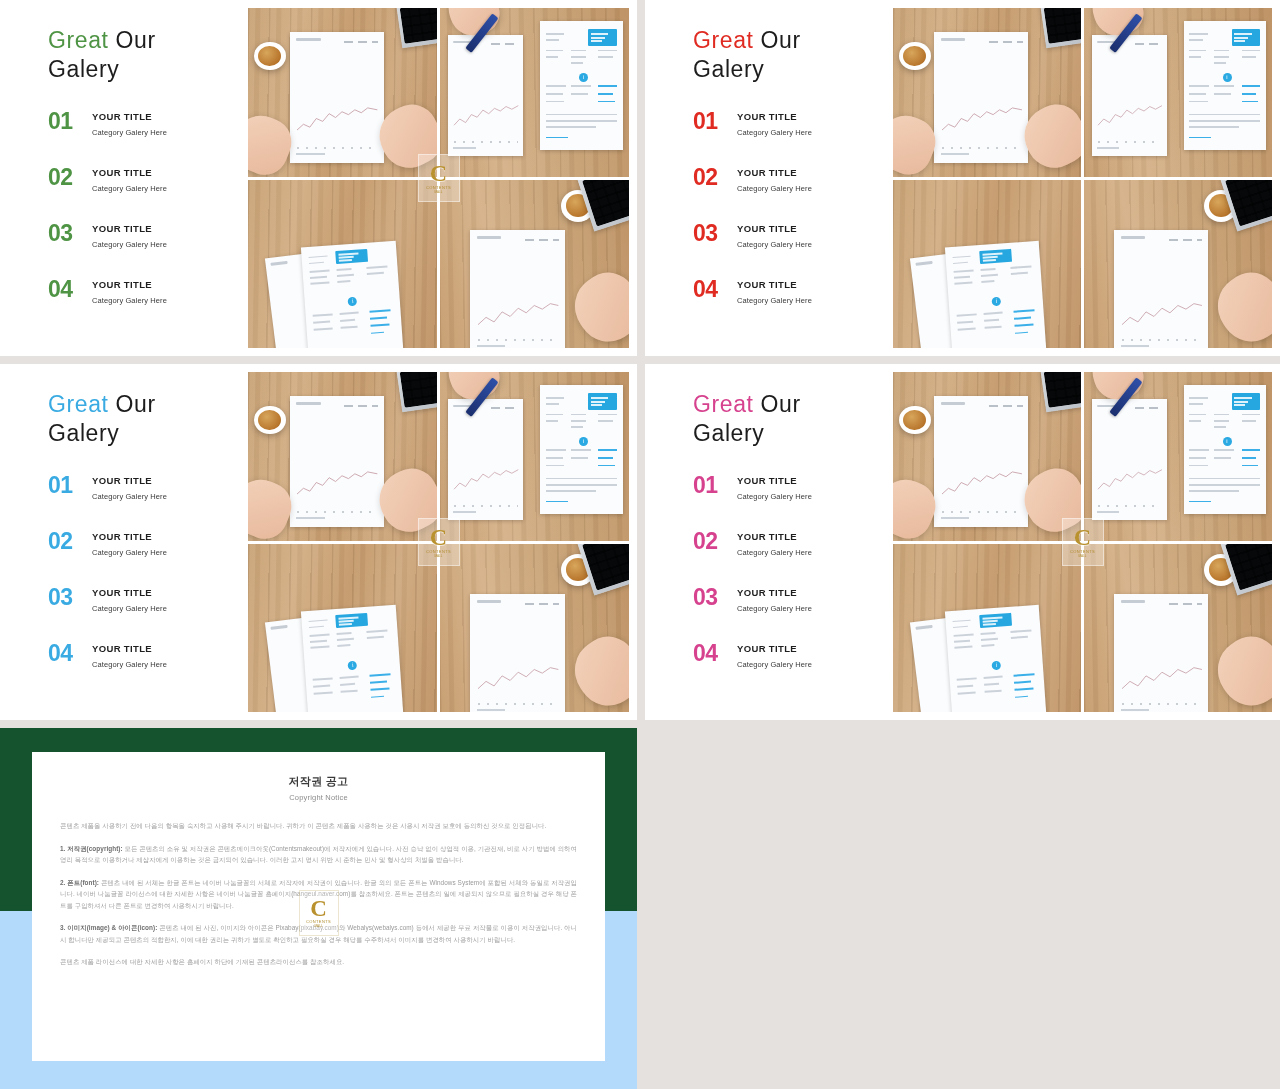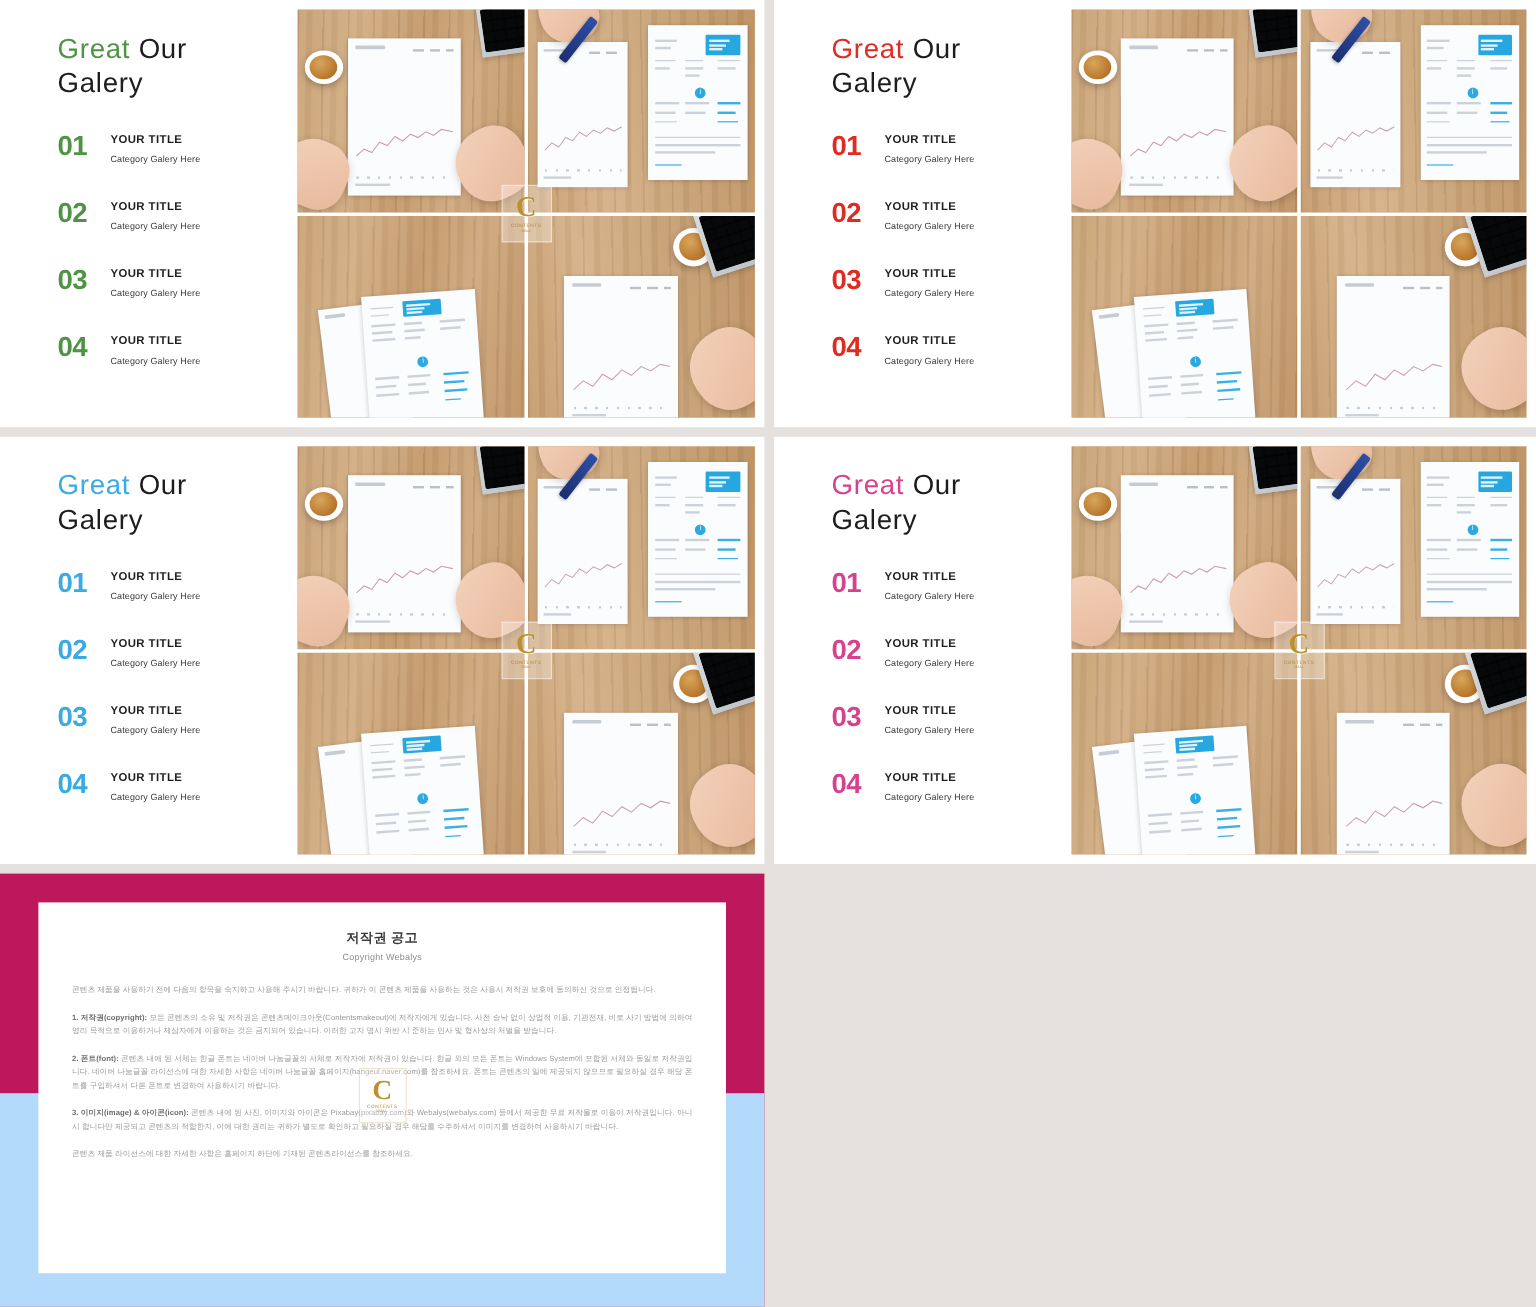--- a/index.html
+++ b/index.html
@@ -1770,25 +1770,25 @@
 
         <div class="watermark">
           <div class="wc">C</div>
           <div class="wt">CONTENTS</div>
           <div class="wt2">MALL</div>
         </div>
       </div>
     </div>
   </div>
 
-  <div class="copyright" style="background: #be185d;">
+  <div class="copyright" style="background: #14532d;">
     <div class="lower" style="background: rgb(179, 218, 251);"></div>
     <div class="card">
       <div class="cp-title">저작권 공고</div>
-      <div class="cp-sub">Copyright Webalys</div>
+      <div class="cp-sub">Copyright Notice</div>
       <div class="cp-body">
         <p class="cp-p"><b></b><span>콘텐츠 제품을 사용하기 전에 다음의 항목을 숙지하고 사용해 주시기 바랍니다. 귀하가 이 콘텐츠 제품을 사용하는 것은 사용시 저작권 보호에 동의하신 것으로 인정됩니다.</span></p>
         <p class="cp-p"><b>1. 저작권(copyright):</b><span> 모든 콘텐츠의 소유 및 저작권은 콘텐츠메이크아웃(Contentsmakeout)에 저작자에게 있습니다. 사전 승낙 없이 상업적 이용, 기관전재, 비로 사기 방법에 의하여 영리 목적으로 이용하거나 제삼자에게 이용하는 것은 금지되어 있습니다. 이러한 고지 명시 위반 시 준하는 민사 및 형사상의 처벌을 받습니다.</span></p>
         <p class="cp-p"><b>2. 폰트(font):</b><span> 콘텐츠 내에 된 서체는 한글 폰트는 네이버 나눔글꼴의 서체로 저작자에 저작권이 있습니다. 한글 외의 모든 폰트는 Windows System에 포함된 서체와 동일로 저작권입니다. 네이버 나눔글꼴 라이선스에 대한 자세한 사항은 네이버 나눔글꼴 홈페이지(hangeul.naver.com)를 참조하세요. 폰트는 콘텐츠의 일에 제공되지 않으므로 필요하실 경우 해당 폰트를 구입하셔서 다른 폰트로 변경하여 사용하시기 바랍니다.</span></p>
         <p class="cp-p"><b>3. 이미지(image) &amp; 아이콘(icon):</b><span> 콘텐츠 내에 된 사진, 이미지와 아이콘은 Pixabay(pixabay.com)와 Webalys(webalys.com) 등에서 제공한 무료 저작물로 이용이 저작권입니다. 아니시 합니다만 제공되고 콘텐츠의 적합한지, 이에 대한 권리는 귀하가 별도로 확인하고 필요하실 경우 해당를 수주하셔서 이미지를 변경하여 사용하시기 바랍니다.</span></p>
         <p class="cp-p"><b></b><span>콘텐츠 제품 라이선스에 대한 자세한 사항은 홈페이지 하단에 기재된 콘텐츠라이선스를 참조하세요.</span></p>
       </div>
       <div class="cp-wm">
         <div class="wc">C</div>
         <div class="wt">CONTENTS</div>

